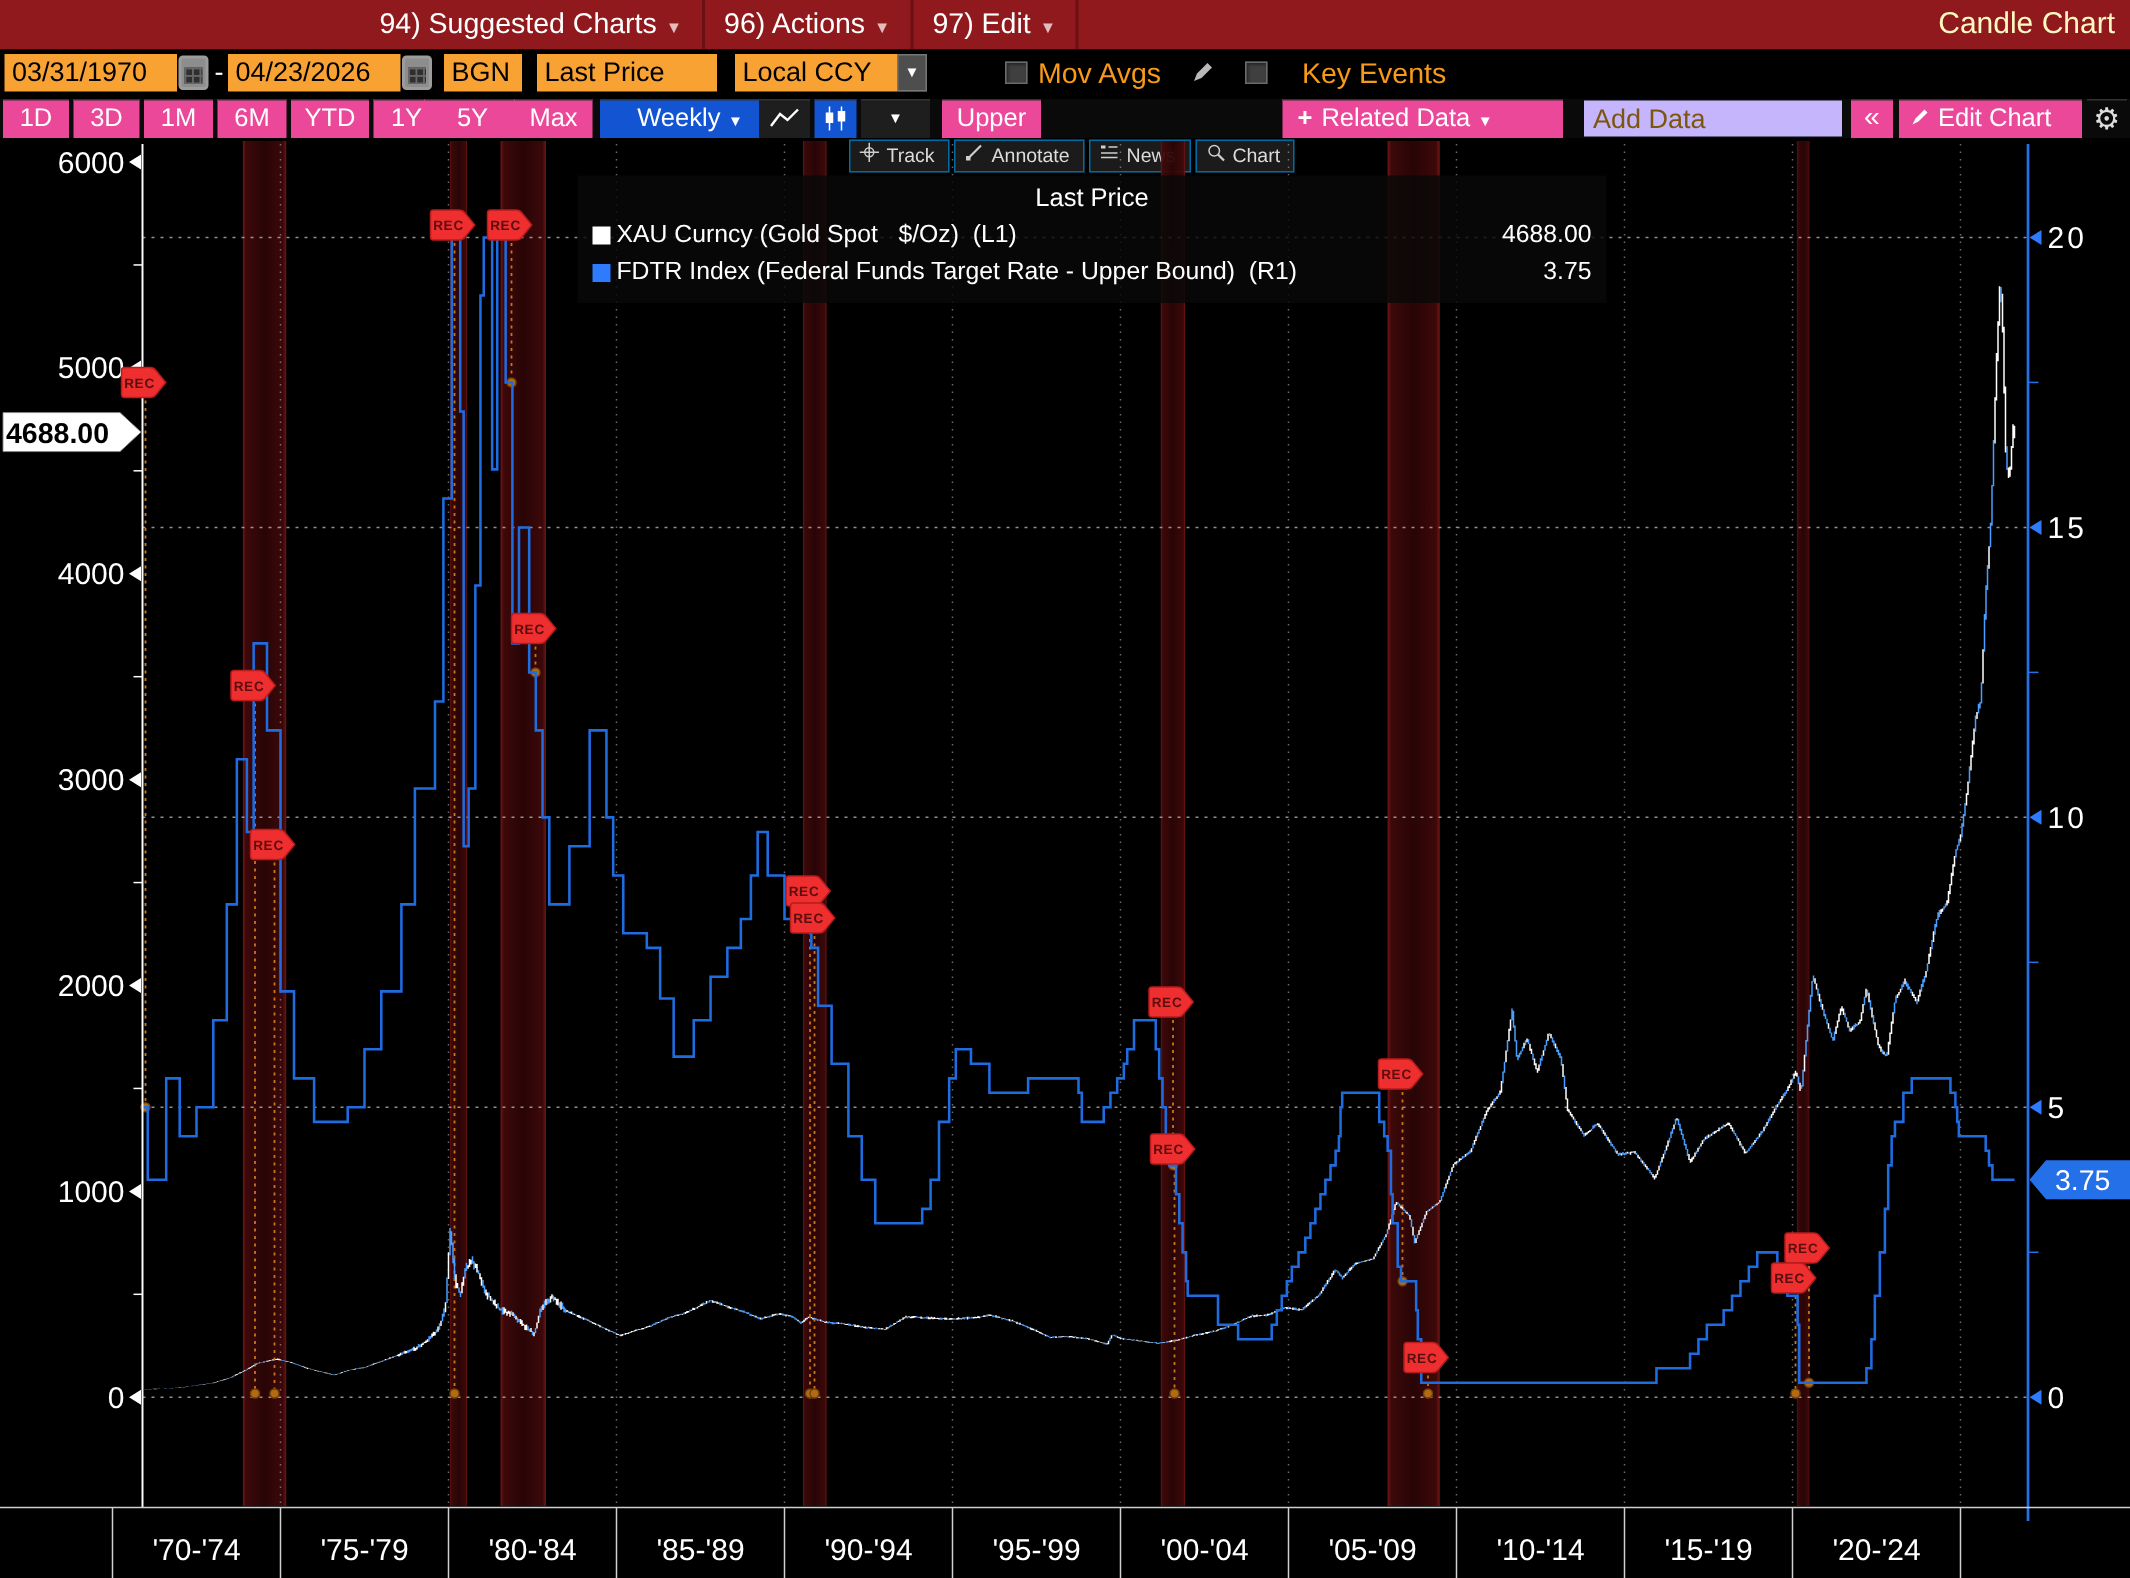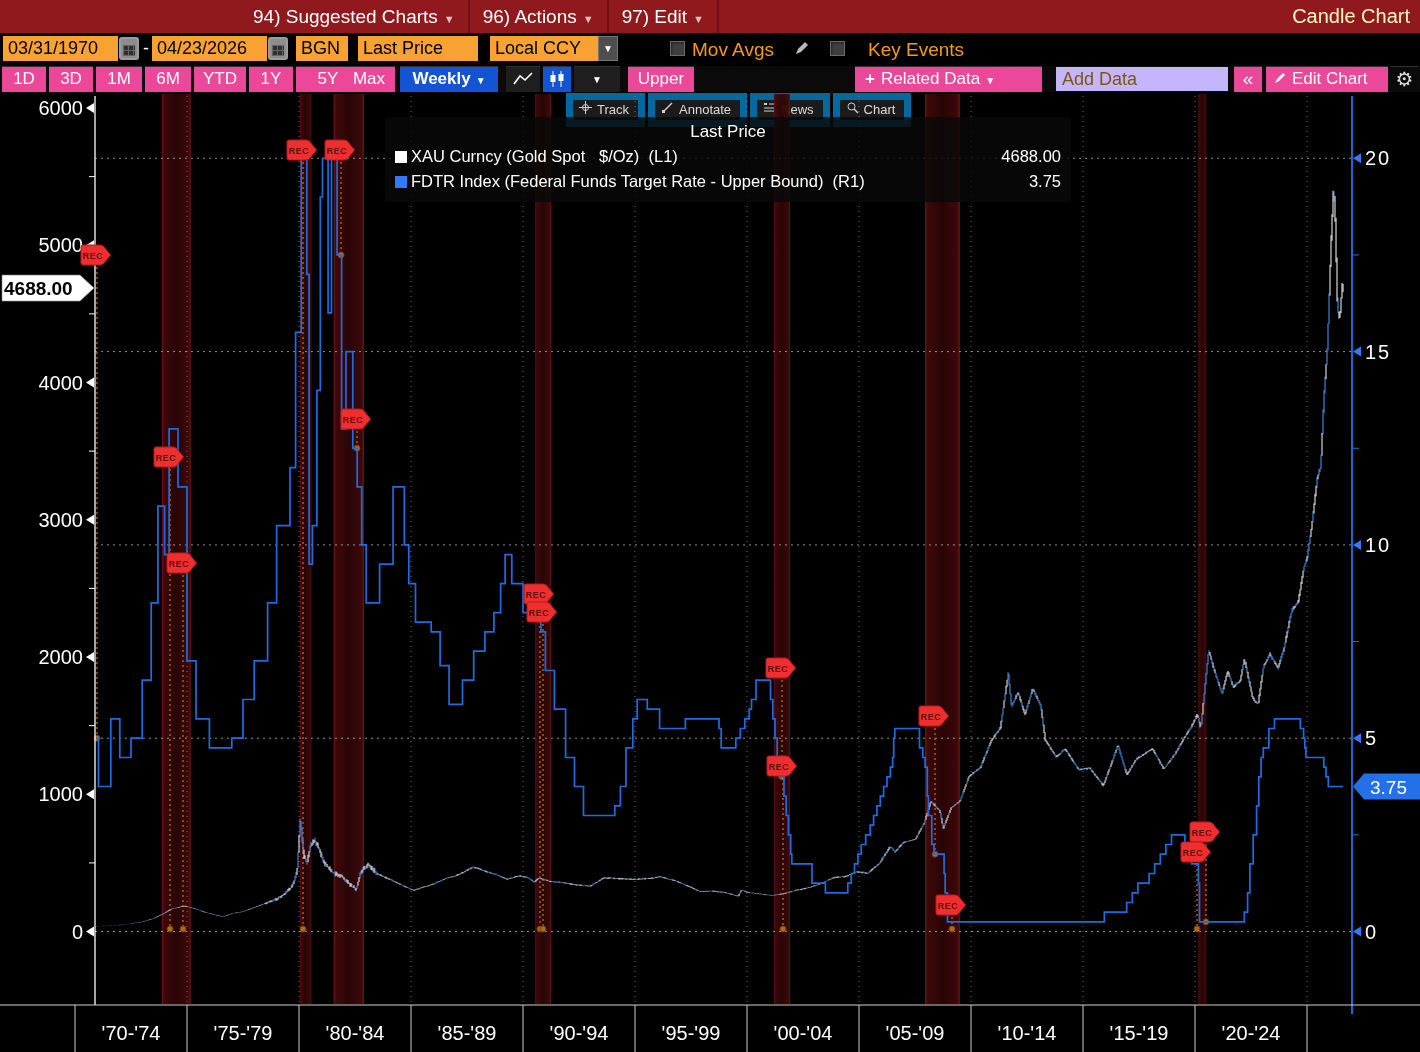--- a/index.html
+++ b/index.html
@@ -20,29 +20,29 @@
   .cal .grid{position:absolute;left:2px;right:2px;top:6px;bottom:2px;background:#2f2f2f;
     background-image:linear-gradient(#666 1px,transparent 1px),linear-gradient(90deg,#666 1px,transparent 1px);background-size:5px 5px;}
   .dash{position:absolute;top:3px;color:#fff;font-size:18px;line-height:25px;}
   .drop-btn{position:absolute;top:3px;width:20px;height:25px;background:#4e4e4e;border:1px solid #767676;box-sizing:border-box;
     color:#fff;font-size:10px;text-align:center;line-height:23px;}
   .chk{position:absolute;top:8px;width:15px;height:15px;background:#3f3f3f;border:1px solid #6b6b6b;box-sizing:border-box;box-shadow:inset 1px 1px 2px #222;}
   .olabel{position:absolute;top:3px;color:#f79a1a;font-size:19px;line-height:27px;white-space:nowrap;}
   
   #row3{position:absolute;left:0;top:66px;width:1420px;height:26px;background:#0a0a0a;}
   .tab{position:absolute;top:0;height:26px;background:#ec4899;color:#fff;font-size:17px;line-height:26px;text-align:center;box-shadow:inset 0 1px 0 #333;}
-  .tab.blue{background:#1254d1;font-weight:bold;}
+  .tab.blue{background:#1254d1;font-weight:normal;padding-left:11px;}
   .tab .sm{font-size:10px;margin-left:5px;}
   .iconbtn{position:absolute;top:0;height:26px;background:#1e1e1e;display:flex;align-items:center;justify-content:center;box-shadow:inset 0 1px 0 #333;}
   .iconbtn.blue{background:#1254d1;}
   #add-data{position:absolute;top:1px;height:24px;background:#c4b5fd;border:none;color:#7d560e;font-size:18px;padding:0 6px;box-sizing:border-box;font-family:inherit;width:172px;}
   #add-data::placeholder{color:#7d560e;opacity:1;}
   
   #mini-toolbar{position:absolute;left:566px;top:93px;display:flex;gap:3px;}
-  .mbtn{height:20px;background:#1b1b1b;border:7px solid #0369a1;color:#dcdcdc;font-size:13px;line-height:18px;
+  .mbtn{height:20px;background:#1b1b1b;border:1px solid #0369a1;color:#dcdcdc;font-size:13px;line-height:18px;
     padding:0 9px 0 6px;display:flex;align-items:center;gap:5px;}
   
   #legend{position:absolute;left:385px;top:117px;width:686px;background:rgba(9,9,9,0.82);padding:5px 10px 8px 10px;box-sizing:border-box;}
   #legend-title{color:#fff;font-size:17px;text-align:center;margin-bottom:2px;}
   .lrow{display:flex;align-items:center;height:25px;color:#fff;font-size:16.5px;white-space:pre;}
   .swatch{width:12px;height:12px;margin-right:4px;flex:0 0 auto;}
   .lval{margin-left:auto;}
   svg text{font-family:"Liberation Sans","DejaVu Sans",sans-serif;}
 </style>
 </head>
@@ -81,21 +81,21 @@
   <div class="olabel" style="left:852px;margin-left:16px;">Key Events</div>
 </div>
 
 <div id="row3">
   <div class="tab" style="left:2px;width:44px;">1D</div>
   <div class="tab" style="left:49px;width:44px;">3D</div>
   <div class="tab" style="left:96px;width:46px;">1M</div>
   <div class="tab" style="left:145px;width:46px;">6M</div>
   <div class="tab" style="left:194px;width:52px;">YTD</div>
   <div class="tab" style="left:249px;width:44px;">1Y</div>
-  <div class="tab" style="left:296px;width:64px;">5Y</div>
+  <div class="tab" style="left:283px;width:64px;">5Y</div>
   <div class="tab" style="left:343px;width:52px;">Max</div>
   <div class="tab blue" style="left:400px;width:98px;"><span>Weekly</span><span class="sm">▼</span></div>
   <div class="iconbtn" style="left:506px;width:34px;">
     <svg width="22" height="16">
         <polyline points="2,13 8,5 13,9 20,2" fill="none" stroke="#fff" stroke-width="1.6"></polyline>
       </svg>
     </div>
   <div class="iconbtn blue" style="left:543px;width:28px;">
     <svg width="18" height="18">
         <line x1="5" y1="1" x2="5" y2="17" stroke="#fff"></line>

